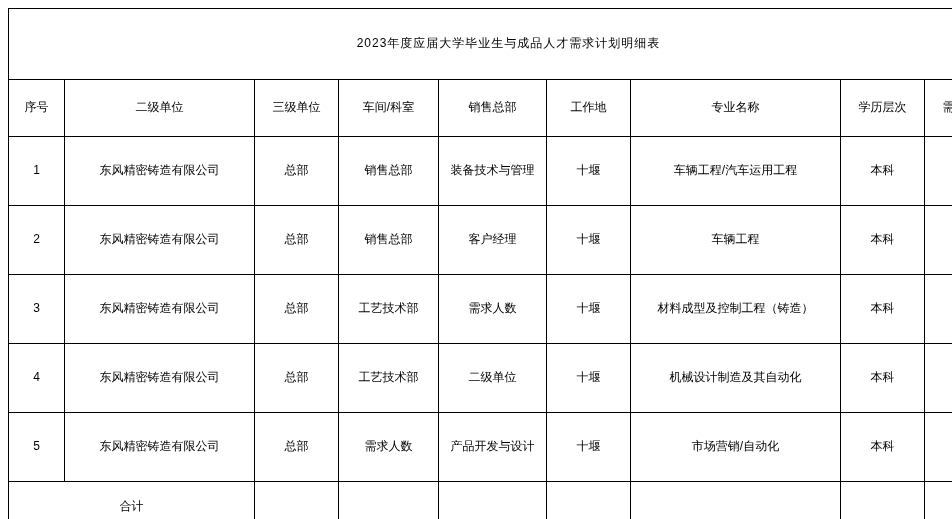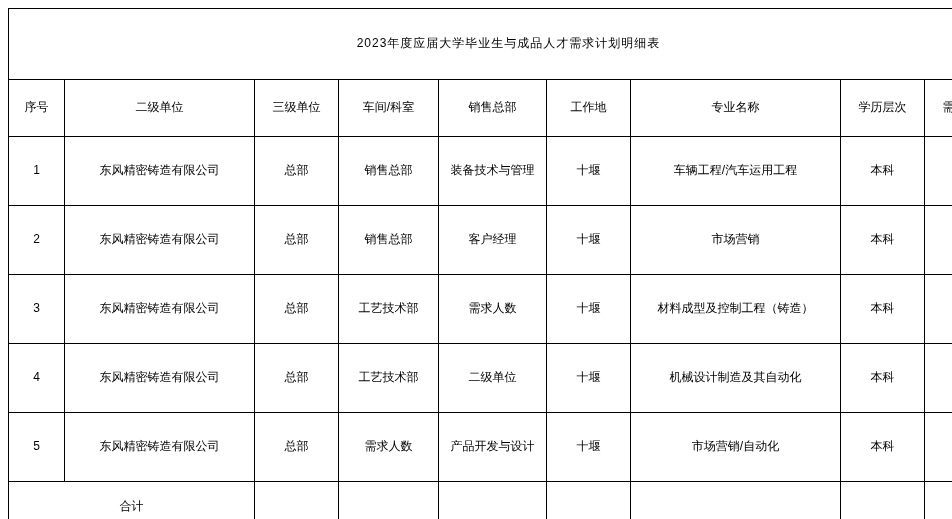--- a/index.html
+++ b/index.html
@@ -112,21 +112,21 @@
         <td>2</td>
       </tr>
 
       <tr class="body-row">
         <td>2</td>
         <td>东风精密铸造有限公司</td>
         <td>总部</td>
         <td>销售总部</td>
         <td>客户经理</td>
         <td>十堰</td>
-        <td>市场营销</td>
+        <td>车辆工程</td>
         <td>本科</td>
         <td>2</td>
       </tr>
 
       <tr class="body-row">
         <td>3</td>
         <td>东风精密铸造有限公司</td>
         <td>总部</td>
         <td>工艺技术部</td>
         <td>需求人数</td>

